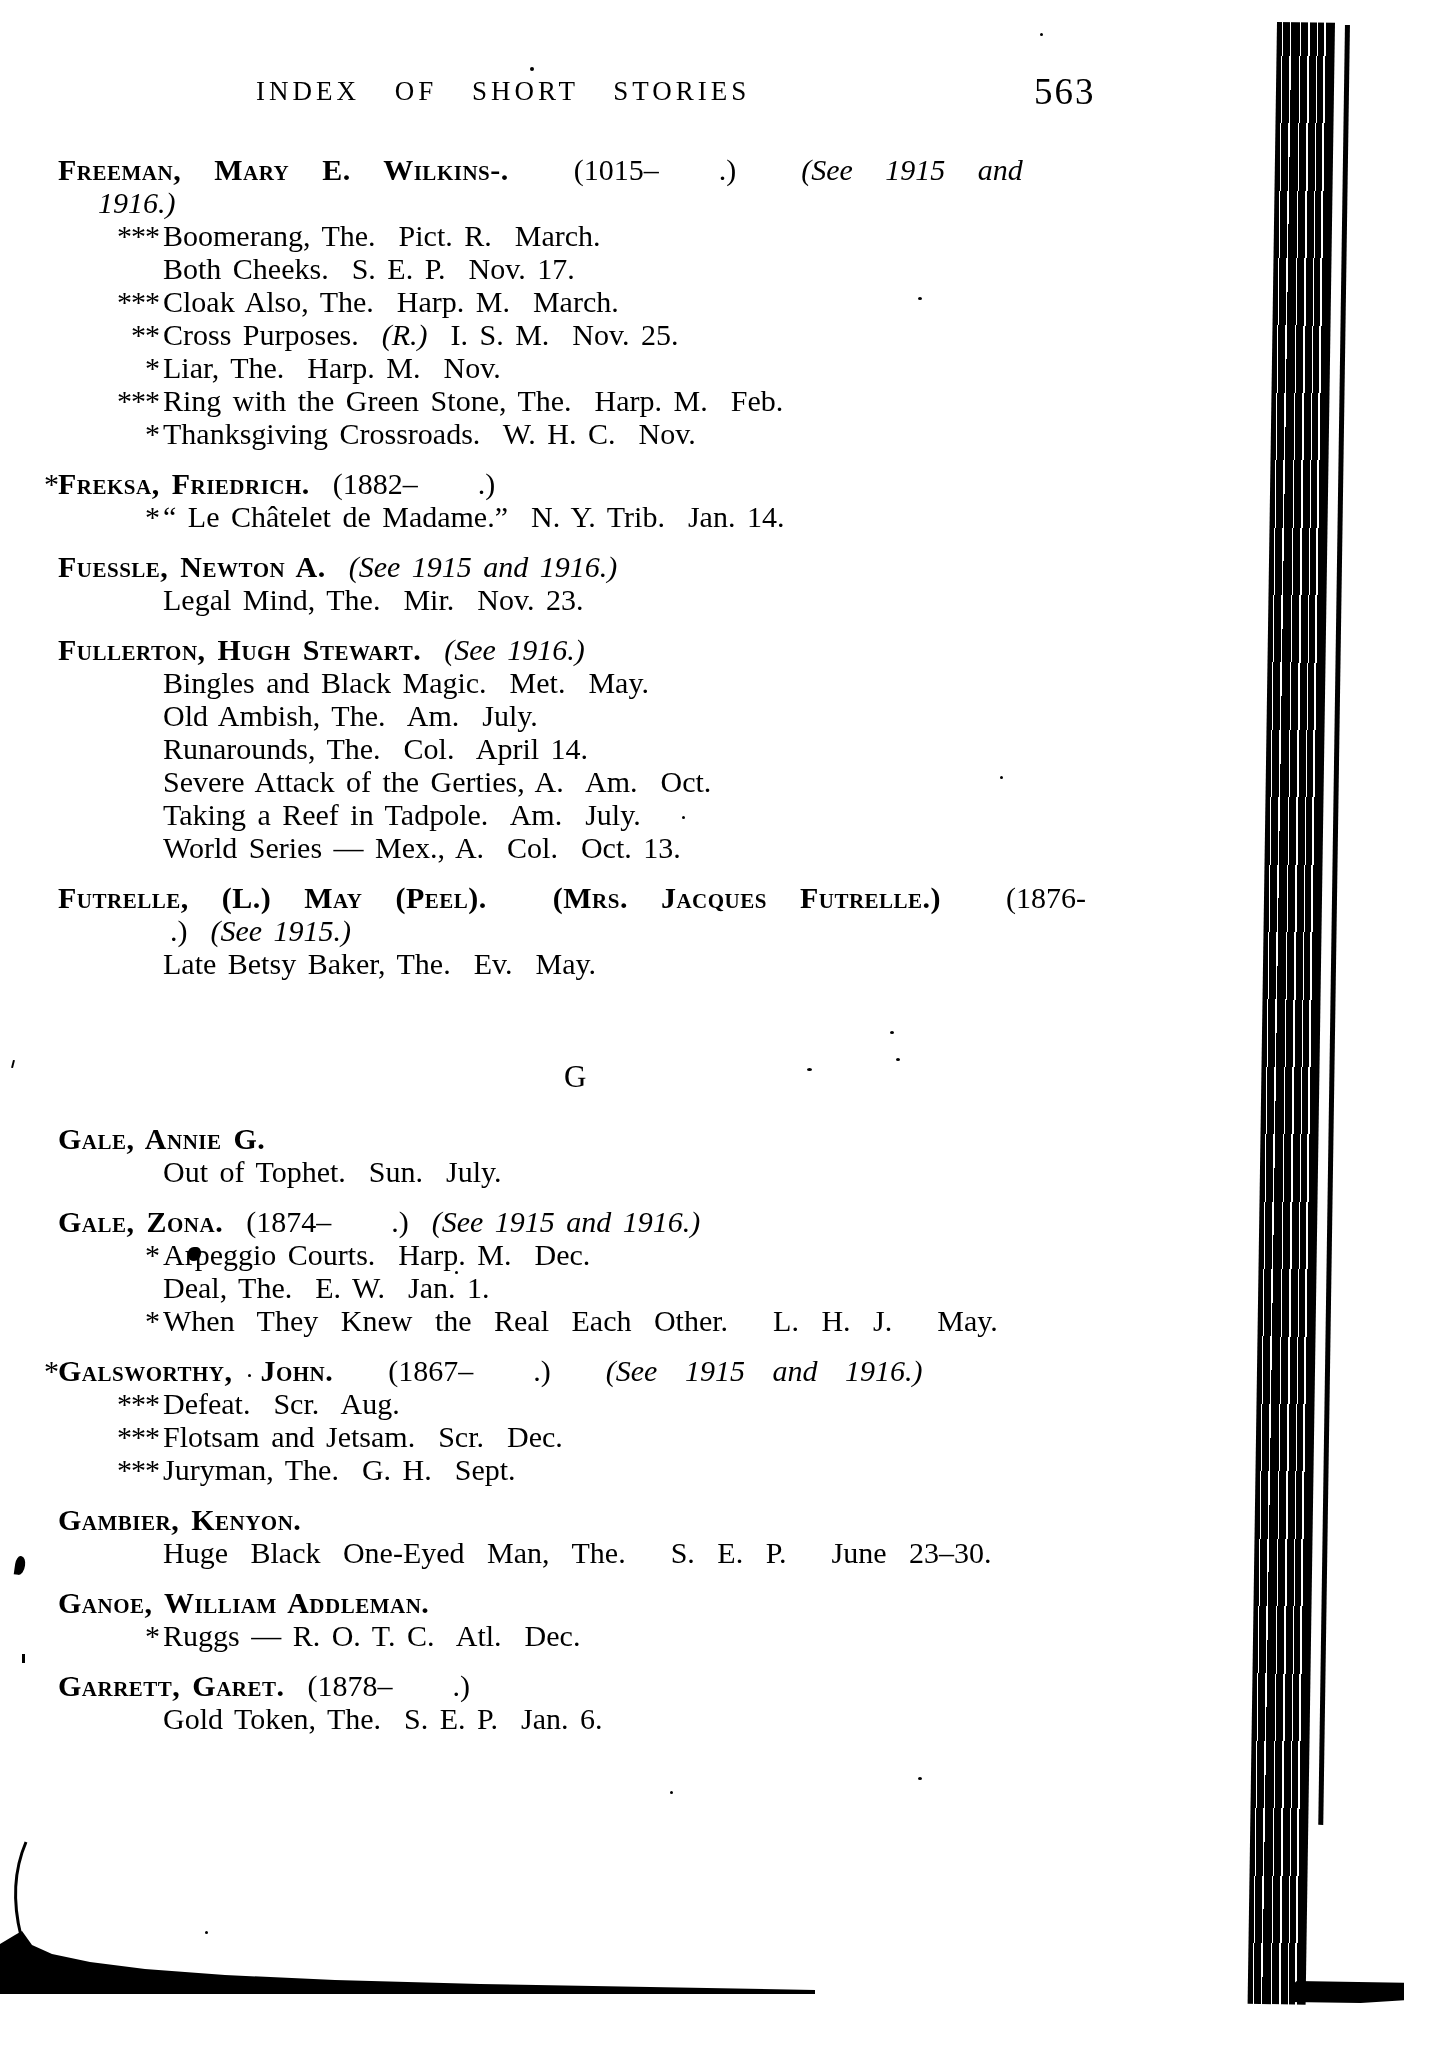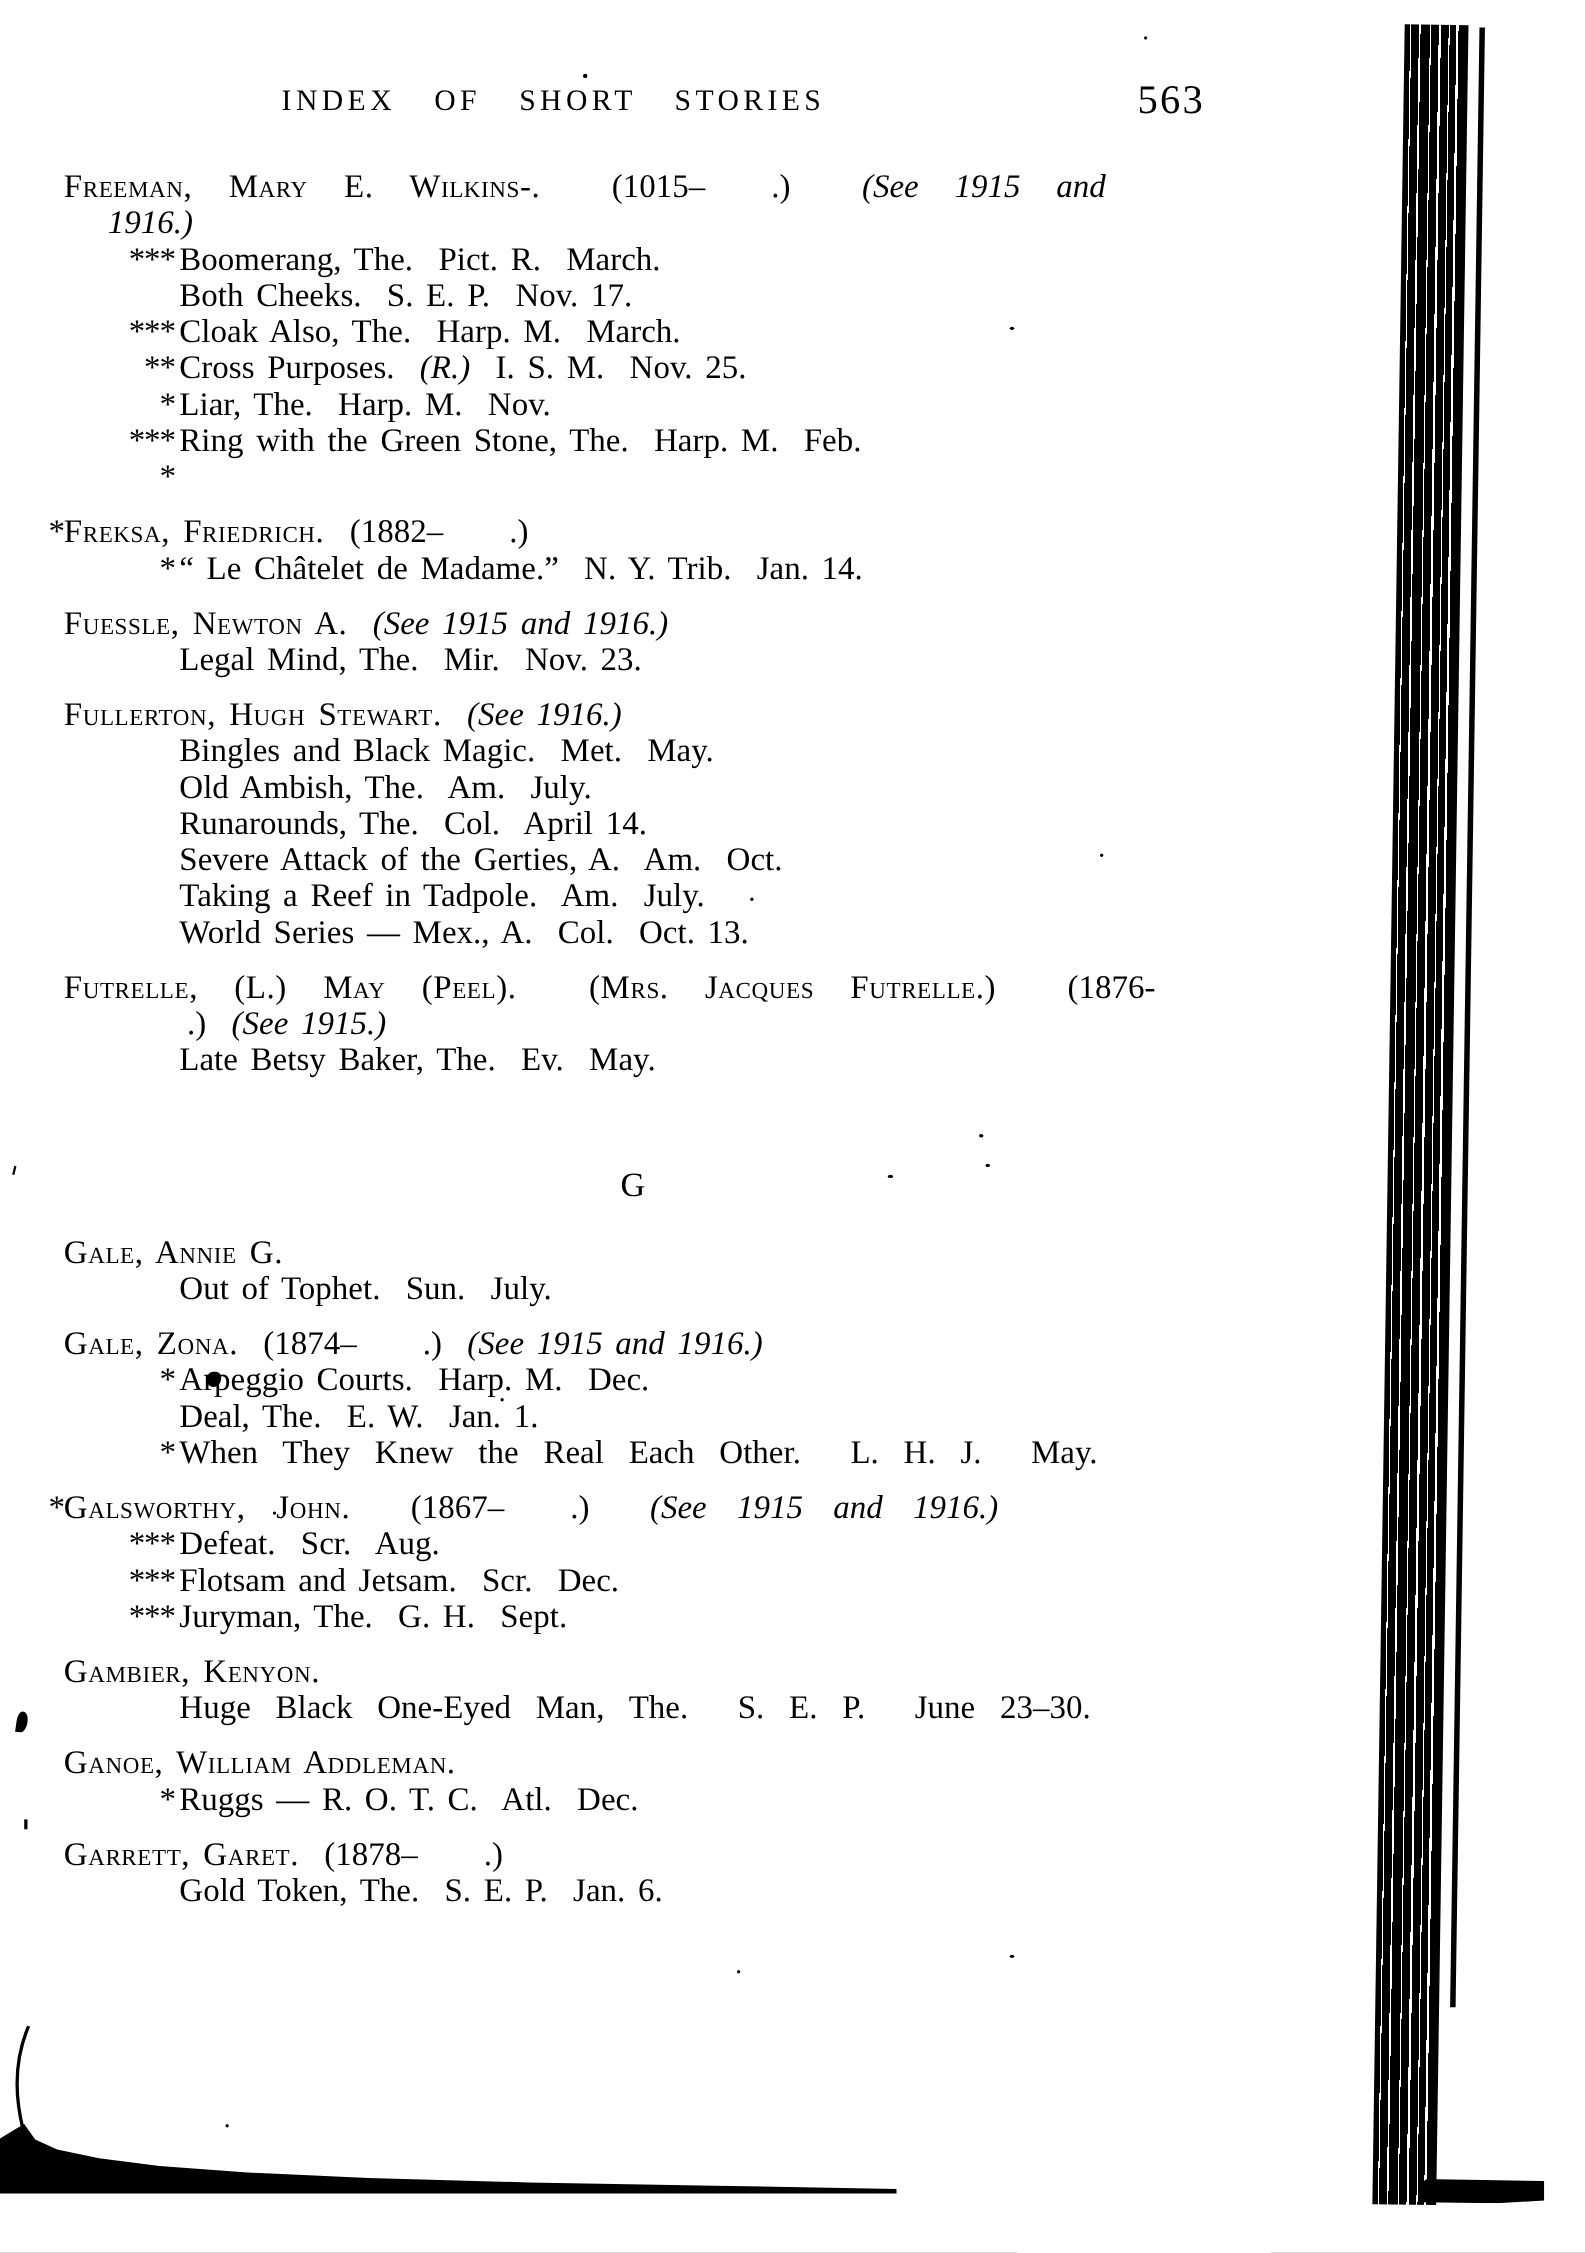--- a/index.html
+++ b/index.html
@@ -29,21 +29,21 @@
   .line.i .stars{
     position:absolute; left:0; top:0; width:101px;
     text-align:right; letter-spacing:-1px;
   }
   .line.h .stars{
     display:inline-block; width:14px; margin-left:-14px; text-align:left;
     letter-spacing:-1px;
   }
   .line.c1{padding-left:40px;}
   .line.c2{padding-left:112px;}
-  .sc{font-variant:small-caps; letter-spacing:0.5px;}
+  .sc{font-variant:small-caps; letter-spacing:0.5px;font-weight:bold;}
   .it{font-style:italic;}
   .rm{font-style:normal;}
   .spread{word-spacing:15px;}
   .spread-lg{word-spacing:20px;}
   .spread-xl{word-spacing:25px;}
   .section-letter{
     font-size:31px; line-height:33px;
     margin:80px 0 29px 0; padding-left:506px;
   }
   
@@ -93,21 +93,21 @@
   <div class="col">
       <div class="group">
         <div class="line h spread-xl"><span class="sc">Freeman, Mary E. Wilkins-.</span><span class="rm">  (1015–  .)  </span><span class="it">(See 1915 and</span></div>
         <div class="line c1"><span class="it">1916.)</span></div>
         <div class="line i"><span class="stars">***</span><span class="rm">Boomerang, The.  Pict. R.  March.</span></div>
         <div class="line i"><span class="rm">Both Cheeks.  S. E. P.  Nov. 17.</span></div>
         <div class="line i"><span class="stars">***</span><span class="rm">Cloak Also, The.  Harp. M.  March.</span></div>
         <div class="line i"><span class="stars">**</span><span class="rm">Cross Purposes.  </span><span class="it">(R.)</span><span class="rm">  I. S. M.  Nov. 25.</span></div>
         <div class="line i"><span class="stars">*</span><span class="rm">Liar, The.  Harp. M.  Nov.</span></div>
         <div class="line i"><span class="stars">***</span><span class="rm">Ring with the Green Stone, The.  Harp. M.  Feb.</span></div>
-        <div class="line i"><span class="stars">*</span></div>
+        <div class="line i"><span class="stars">*</span><span class="rm">Thanksgiving Crossroads.  W. H. C.  Nov.</span></div>
       </div>
       <div class="group">
         <div class="line h"><span class="stars">*</span><span class="sc">Freksa, Friedrich.</span><span class="rm">  (1882–  .)</span></div>
         <div class="line i"><span class="stars">*</span><span class="rm">“ Le Châtelet de Madame.”  N. Y. Trib.  Jan. 14.</span></div>
       </div>
       <div class="group">
         <div class="line h"><span class="sc">Fuessle, Newton A.</span><span class="rm">  </span><span class="it">(See 1915 and 1916.)</span></div>
         <div class="line i"><span class="rm">Legal Mind, The.  Mir.  Nov. 23.</span></div>
       </div>
       <div class="group">

